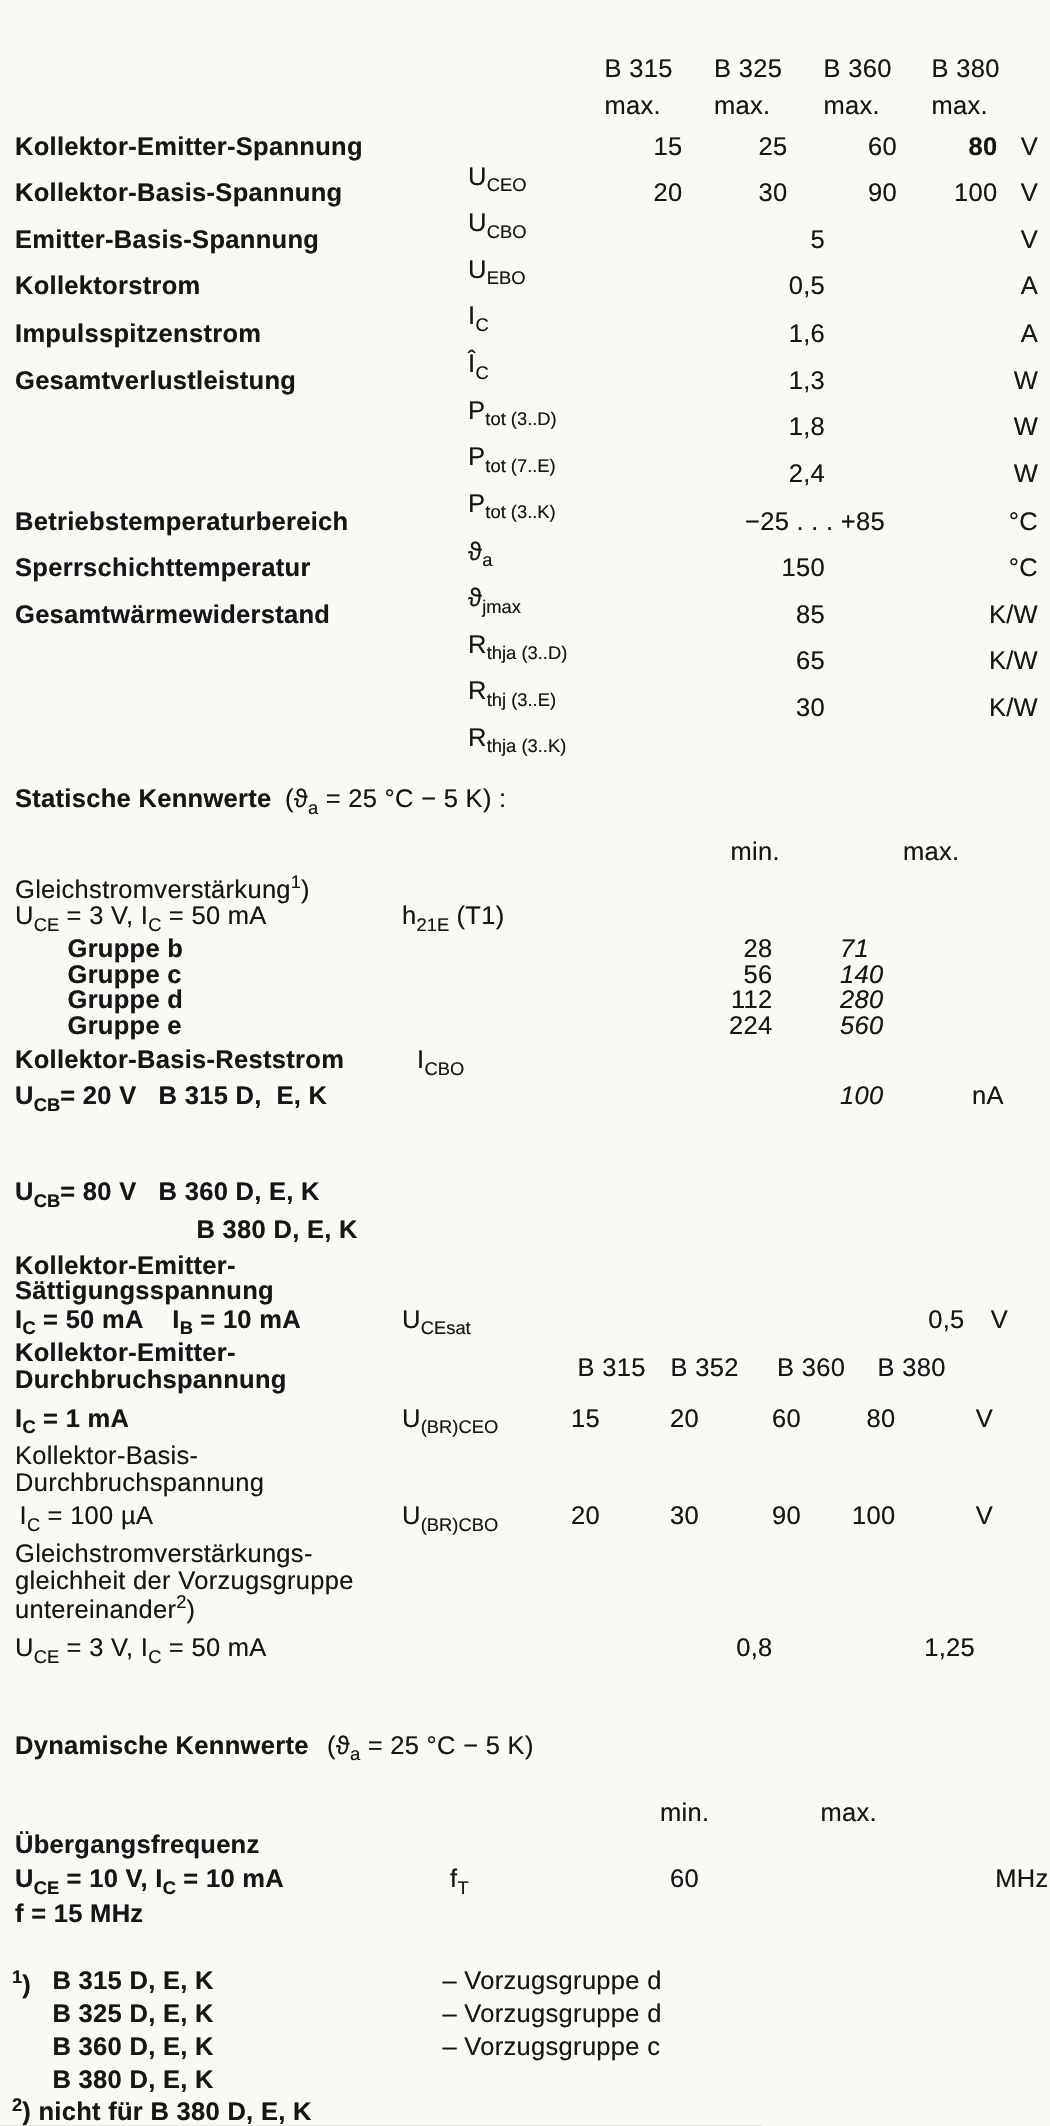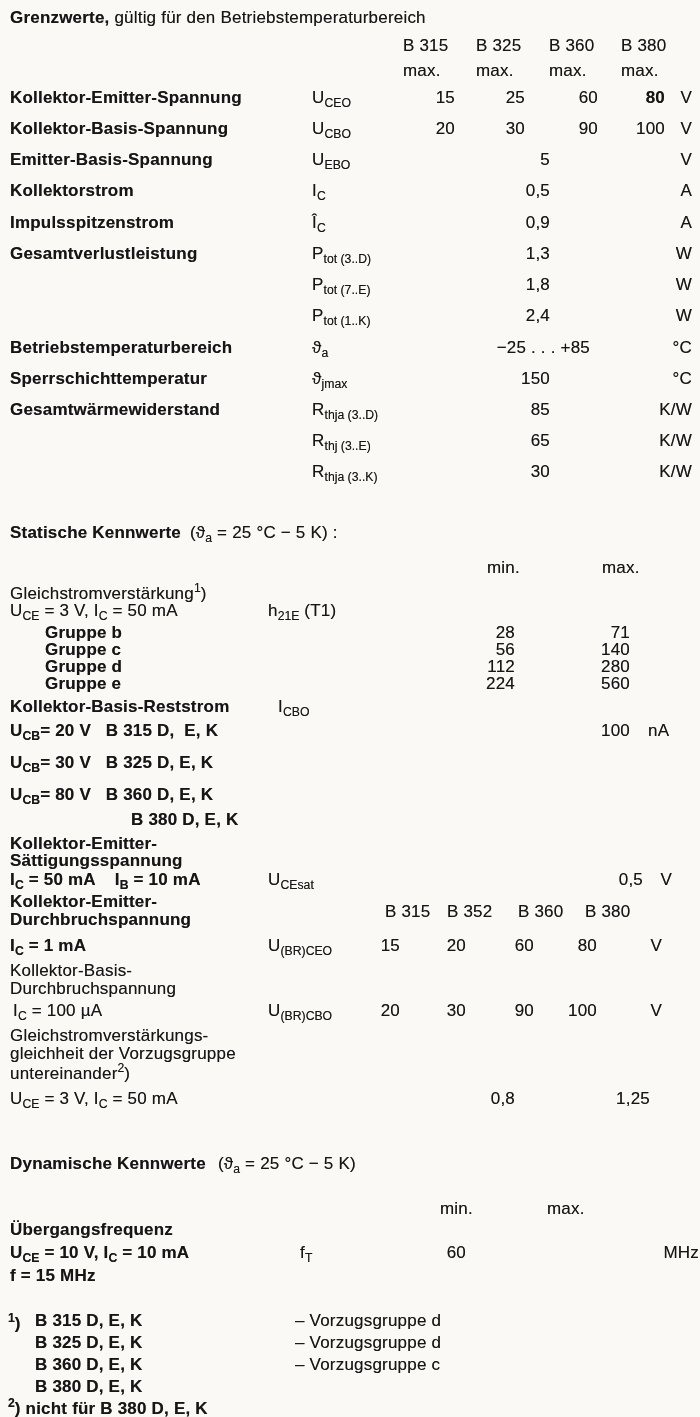--- a/index.html
+++ b/index.html
@@ -12,35 +12,35 @@
     text-shadow:0 0 0.3px rgba(0,0,0,0.5);
     overflow:hidden;
   }
   .c { position:absolute; white-space:pre; line-height:1.15; }
   .b { font-weight:700; }
   sub { font-size:0.72em; letter-spacing:0; }
   sup { font-size:0.72em; letter-spacing:0; }
 
   
   .lbl   { left:10px; font-weight:700; }
-  .gw-sym{ left:312px; }
+  .gw-sym{ left:312px;margin-top:20px; }
   .gw-h1 { left:403px; } .gw-h2 { left:476px; } .gw-h3 { left:549px; } .gw-h4 { left:621px; }
   .gw-v1 { left:385px; width:70px; text-align:right; }
   .gw-v2 { left:455px; width:70px; text-align:right; }
   .gw-v3 { left:528px; width:70px; text-align:right; }
   .gw-v4 { left:595px; width:70px; text-align:right; }
   .gw-vc { left:478px; width:72px; text-align:right; }
   .gw-rg { left:420px; width:170px; text-align:right; }
   .gw-u  { left:620px; width:72px; text-align:right; }
 
   
   .st-sym   { left:268px; }
   .st-min-l { left:487px; } .st-max-l { left:602px; }
   .st-min   { left:445px; width:70px; text-align:right; }
-  .st-max   { left:560px; width:70px; text-align:right; }
+  .st-max   { left:560px; width:70px; text-align:left;font-style:italic; }
   .grp      { left:45px; font-weight:700; }
   .icbo-u   { left:648px; }
   .sat-v    { left:573px; width:70px; text-align:right; }
   .sat-u    { left:600px; width:72px; text-align:right; }
   .db-h1 { left:385px; } .db-h2 { left:447px; } .db-h3 { left:518px; } .db-h4 { left:585px; }
   .db-1  { left:330px; width:70px; text-align:right; }
   .db-2  { left:396px; width:70px; text-align:right; }
   .db-3  { left:464px; width:70px; text-align:right; }
   .db-4  { left:527px; width:70px; text-align:right; }
   .db-u  { left:590px; width:72px; text-align:right; }
@@ -55,21 +55,20 @@
   
   .fn-m { left:8px; font-weight:700; }
   .fn-t { left:35px; font-weight:700; }
   .fn-n { left:295px; }
 </style>
 </head>
 <body>
 
 <div class="page">
 
-  <div class="c" style="left:10px;top:8px"><span class="b">Grenzwerte,</span><span> gültig für den Betriebstemperaturbereich</span></div>
 
   <span class="c gw-h1" style="top:36px">B 315</span>
   <span class="c gw-h2" style="top:36px">B 325</span>
   <span class="c gw-h3" style="top:36px">B 360</span>
   <span class="c gw-h4" style="top:36px">B 380</span>
 
   <span class="c gw-h1" style="top:61px">max.</span>
   <span class="c gw-h2" style="top:61px">max.</span>
   <span class="c gw-h3" style="top:61px">max.</span>
   <span class="c gw-h4" style="top:61px">max.</span>
@@ -95,33 +94,33 @@
   <span class="c gw-vc" style="top:150px">5</span>
   <span class="c gw-u" style="top:150px">V</span>
 
   <span class="c lbl" style="top:181px">Kollektorstrom</span>
   <span class="c gw-sym" style="top:181px">I<sub>C</sub></span>
   <span class="c gw-vc" style="top:181px">0,5</span>
   <span class="c gw-u" style="top:181px">A</span>
 
   <span class="c lbl" style="top:213px">Impulsspitzenstrom</span>
   <span class="c gw-sym" style="top:213px">Î<sub>C</sub></span>
-  <span class="c gw-vc" style="top:213px">0,9</span>
+  <span class="c gw-vc" style="top:213px">1,6</span>
   <span class="c gw-u" style="top:213px">A</span>
 
   <span class="c lbl" style="top:244px">Gesamtverlustleistung</span>
   <span class="c gw-sym" style="top:244px">P<sub>tot (3..D)</sub></span>
   <span class="c gw-vc" style="top:244px">1,3</span>
   <span class="c gw-u" style="top:244px">W</span>
 
   <span class="c gw-sym" style="top:275px">P<sub>tot (7..E)</sub></span>
   <span class="c gw-vc" style="top:275px">1,8</span>
   <span class="c gw-u" style="top:275px">W</span>
 
-  <span class="c gw-sym" style="top:306px">P<sub>tot (1..K)</sub></span>
+  <span class="c gw-sym" style="top:306px">P<sub>tot (3..K)</sub></span>
   <span class="c gw-vc" style="top:306px">2,4</span>
   <span class="c gw-u" style="top:306px">W</span>
 
   <span class="c lbl" style="top:338px">Betriebstemperaturbereich</span>
   <span class="c gw-sym" style="top:338px">ϑ<sub>a</sub></span>
   <span class="c gw-rg" style="top:338px">−25 . . . +85</span>
   <span class="c gw-u" style="top:338px">°C</span>
 
   <span class="c lbl" style="top:369px">Sperrschichttemperatur</span>
   <span class="c gw-sym" style="top:369px">ϑ<sub>jmax</sub></span>
@@ -167,21 +166,20 @@
   <span class="c st-min" style="top:674px">224</span>
   <span class="c st-max" style="top:674px">560</span>
 
   <span class="c lbl" style="top:697px">Kollektor-Basis-Reststrom</span>
   <span class="c st-sym" style="left:278px;top:697px">I<sub>CBO</sub></span>
 
   <span class="c b" style="left:10px;top:721px">U<sub>CB</sub>= 20 V   B 315 D,  E, K</span>
   <span class="c st-max" style="top:721px">100</span>
   <span class="c icbo-u" style="top:721px">nA</span>
 
-  <span class="c b" style="left:10px;top:753px">U<sub>CB</sub>= 30 V   B 325 D, E, K</span>
   <span class="c b" style="left:10px;top:785px">U<sub>CB</sub>= 80 V   B 360 D, E, K</span>
   <span class="c b" style="left:131px;top:810px">B 380 D, E, K</span>
 
   <span class="c lbl" style="top:834px">Kollektor-Emitter-</span>
   <span class="c lbl" style="top:851px">Sättigungsspannung</span>
   <span class="c b" style="left:10px;top:870px">I<sub>C</sub> = 50 mA    I<sub>B</sub> = 10 mA</span>
   <span class="c st-sym" style="top:870px">U<sub>CEsat</sub></span>
   <span class="c sat-v" style="top:870px">0,5</span>
   <span class="c sat-u" style="top:870px">V</span>
 

